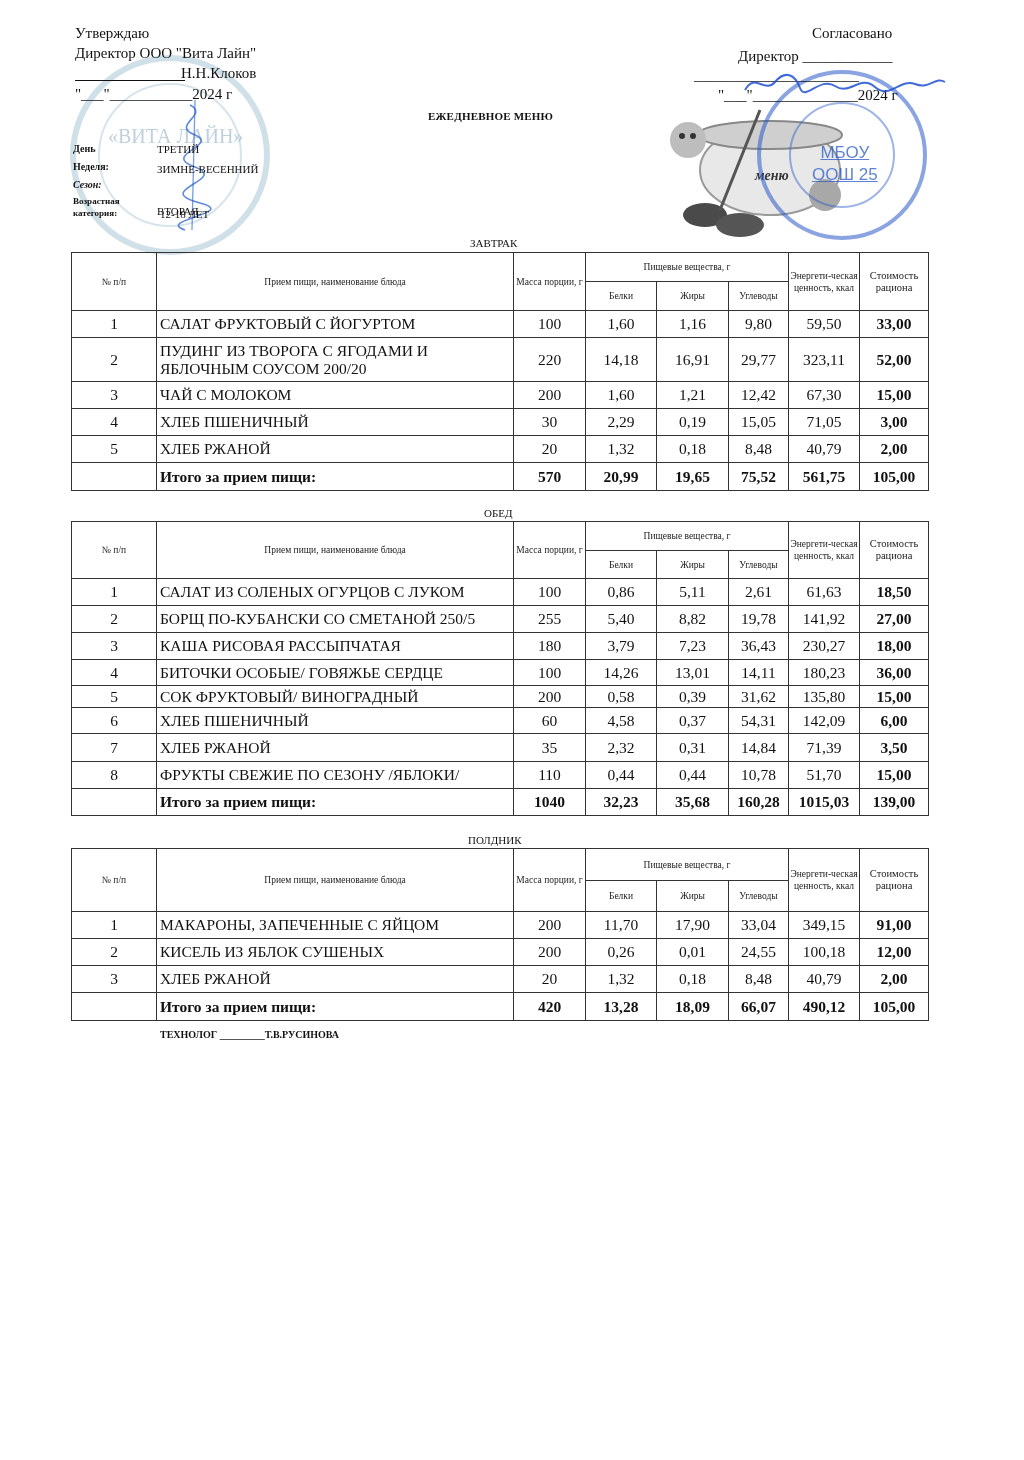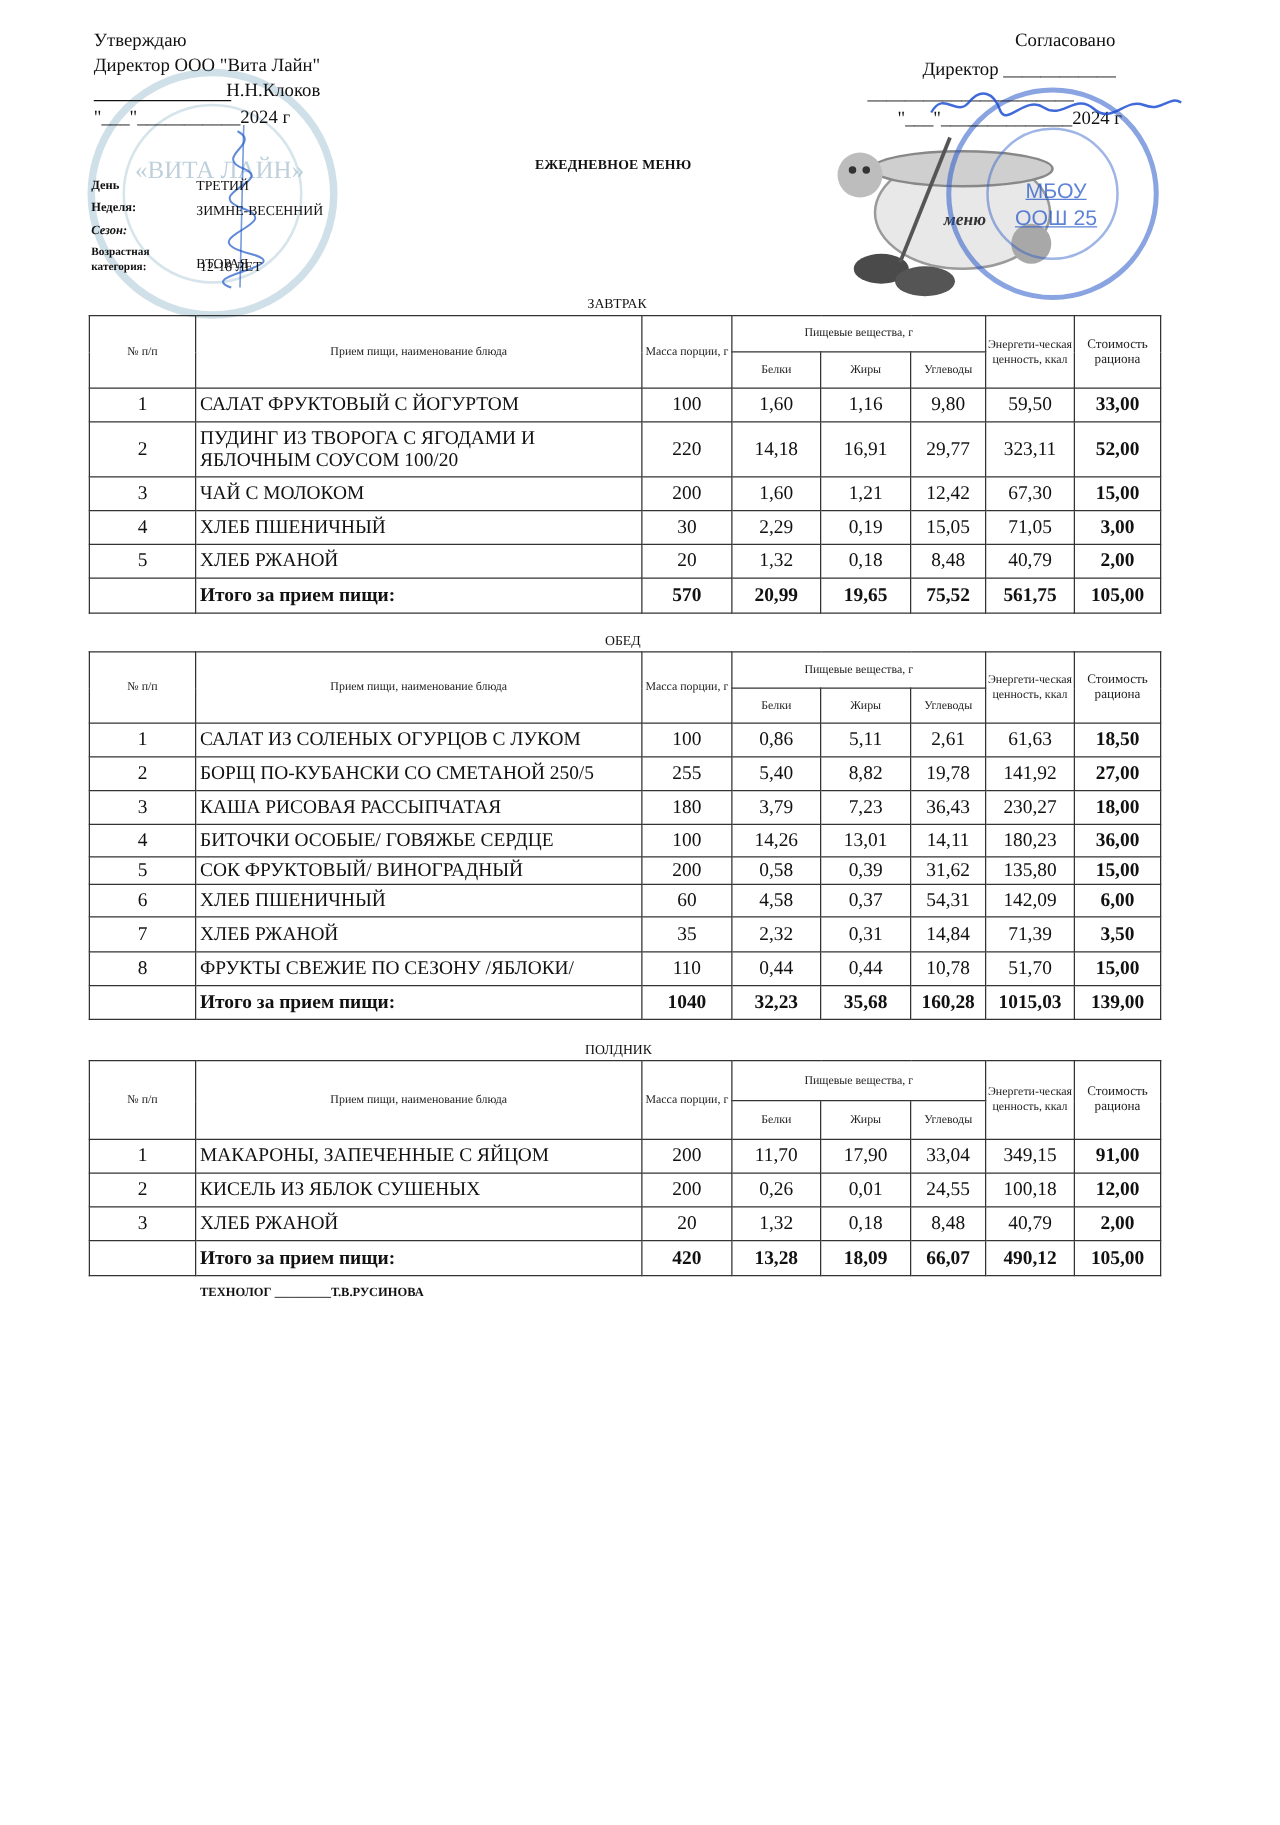--- a/index.html
+++ b/index.html
@@ -52,21 +52,21 @@
   <path d="M40 10 C 60 20, 20 30, 45 40 C 70 50, 10 60, 45 72 C 80 85, 0 95, 50 108 C 90 118, 5 125, 35 135" fill="none" stroke="rgba(30,90,200,0.7)" stroke-width="1.6"></path>
   <path d="M45 5 L 42 135" fill="none" stroke="rgba(30,90,200,0.6)" stroke-width="1.3"></path>
 </svg>
 
 <div class="abs hdr-text" style="left:75px; top:24px;">Утверждаю</div>
 <div class="abs hdr-text" style="left:75px; top:44px;">Директор ООО "Вита Лайн"</div>
 <div class="abs hdr-text" style="left:75px; top:65px; width:110px; border-bottom:1px solid #111; height:15px;"></div>
 <div class="abs hdr-text" style="left:181px; top:64px;">Н.Н.Клоков</div>
 <div class="abs hdr-text" style="left:75px; top:85px;">"___"___________2024 г</div>
 
-<div class="abs title" style="left:428px; top:126px;text-align:right;">ЕЖЕДНЕВНОЕ МЕНЮ</div>
+<div class="abs title" style="left:428px; top:110px;text-align:right;">ЕЖЕДНЕВНОЕ МЕНЮ</div>
 
 <div class="abs info-label" style="left:73px; top:142px;">День</div>
 <div class="abs info-val" style="left:157px; top:142px;">ТРЕТИЙ</div>
 <div class="abs info-label" style="left:73px; top:160px;">Неделя:</div>
 <div class="abs info-val" style="left:157px; top:160px;margin-top:44px;">ВТОРАЯ</div>
 <div class="abs info-label" style="left:73px; top:178px;font-style:italic;">Сезон:</div>
 <div class="abs info-val" style="left:157px; top:162px;">ЗИМНЕ-ВЕСЕННИЙ</div>
 <div class="abs info-label" style="left:73px; top:195px; width:70px; font-size:9px; line-height:12px;">Возрастная категория:</div>
 <div class="abs info-val" style="left:160px; top:207px;">12-18 ЛЕТ</div>
 
@@ -131,21 +131,21 @@
         <td class="name">САЛАТ ФРУКТОВЫЙ С ЙОГУРТОМ</td>
         <td>100</td>
         <td>1,60</td>
         <td>1,16</td>
         <td>9,80</td>
         <td>59,50</td>
         <td class="cost">33,00</td>
       </tr>
       <tr style="height:44px">
         <td>2</td>
-        <td class="name">ПУДИНГ ИЗ ТВОРОГА С ЯГОДАМИ И ЯБЛОЧНЫМ СОУСОМ 100/20</td>
+        <td class="name">ПУДИНГ ИЗ ТВОРОГА С ЯГОДАМИ И ЯБЛОЧНЫМ СОУСОМ 200/20</td>
         <td>220</td>
         <td>14,18</td>
         <td>16,91</td>
         <td>29,77</td>
         <td>323,11</td>
         <td class="cost">52,00</td>
       </tr>
       <tr style="height:27px">
         <td>3</td>
         <td class="name">ЧАЙ С МОЛОКОМ</td>

